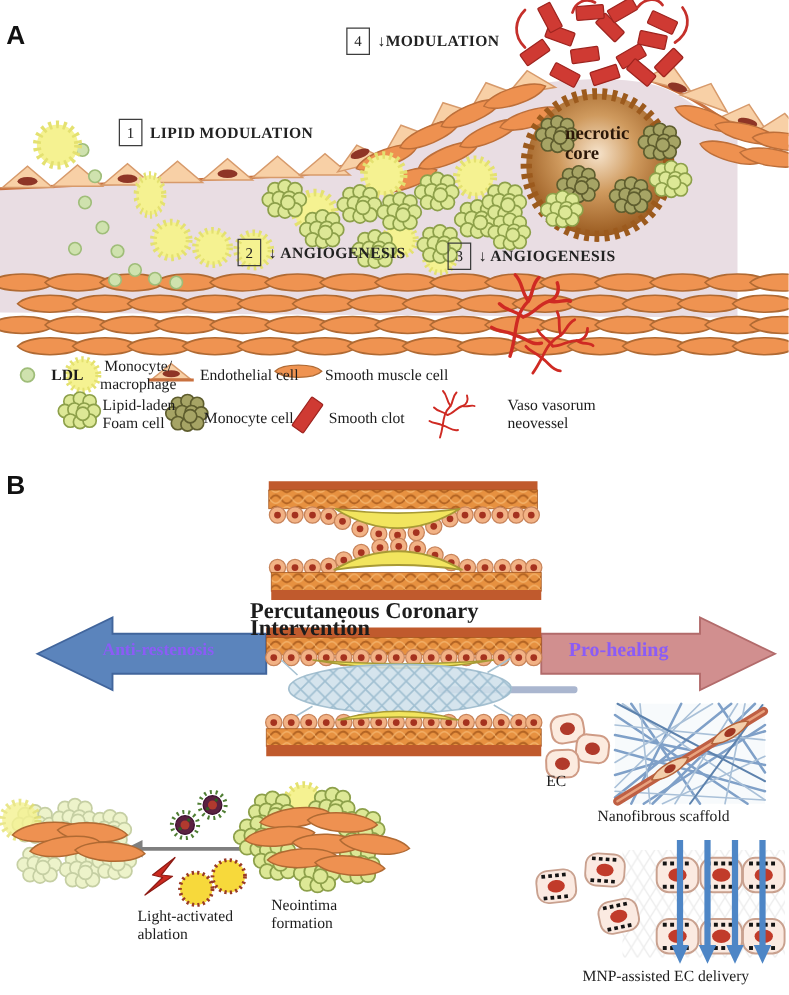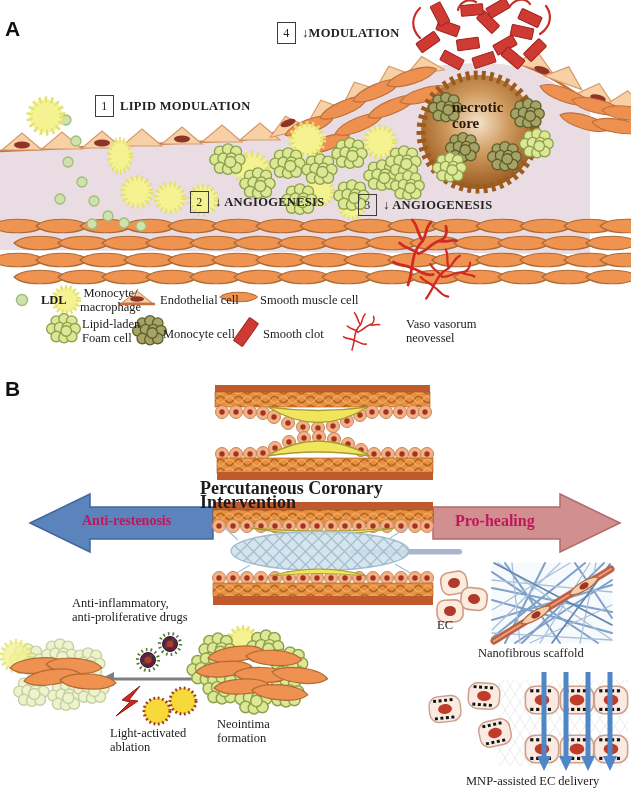--- a/index.html
+++ b/index.html
@@ -8,21 +8,21 @@
   .fig svg{position:absolute;left:0;}
   .t{position:absolute;color:#1c1c1c;font-family:"Liberation Serif",serif;font-size:12.5px;line-height:14px;}
   .c{text-align:left;}
   .p{white-space:pre-line;}
   .b{font-weight:bold;}
   .panel-letter{font-family:"Liberation Sans",sans-serif;font-weight:bold;font-size:21px;color:#111;}
   .anno{position:absolute;display:flex;align-items:center;gap:6px;
         font-family:"Liberation Serif",serif;font-weight:bold;font-size:12.5px;color:#222;letter-spacing:.3px;}
   .anno .num{display:flex;align-items:center;justify-content:center;flex:0 0 auto;
         width:17px;height:20px;border:1.7px solid #3d3d3d;font-size:12px;font-weight:normal;color:#222;background:transparent;}
-  .white{color:#be185d;}
+  .white{color:#8b5cf6;}
   .title-b{font-size:18px;}
   .core-t{font-size:15px;line-height:15.5px;color:#2b1708;}
 </style>
 </head>
 <body>
 
 <div class="fig">
 
 <svg style="top:0" width="631" height="360" viewBox="0 0 631 360">
   <defs>
@@ -583,22 +583,20 @@
 Foam cell</div>
 <div class="t" style="left:163px;top:327px;">Monocyte cell</div>
 <div class="t" style="left:263px;top:327px;">Smooth clot</div>
 <div class="t p" style="left:378px;top:317px;margin-left:28px;">Vaso vasorum
 neovessel</div>
 
 <div class="t panel-letter" style="left:5px;top:382px;">B</div>
 <div class="t c b title-b" style="left:200px;top:481px;width:256px;">Percutaneous Coronary Intervention</div>
 <div class="t c b white" style="left:82px;top:514px;width:125px;font-size:14px;">Anti-restenosis</div>
 <div class="t c b white" style="left:455px;top:514px;width:124px;font-size:16px;">Pro-healing</div>
-<div class="t c p" style="left:72px;top:596px;width:162px;">Anti-inflammatory,
-anti-proliferative drugs</div>
 <div class="t c" style="left:437px;top:618px;width:34px;">EC</div>
 <div class="t c" style="left:478px;top:646px;width:160px;">Nanofibrous scaffold</div>
 <div class="t c p" style="left:110px;top:726px;width:94px;">Light-activated
 ablation</div>
 <div class="t c p" style="left:217px;top:717px;width:84px;">Neointima
 formation</div>
 <div class="t c" style="left:466px;top:774px;width:168px;">MNP-assisted EC delivery</div>
 
 </div>
 

